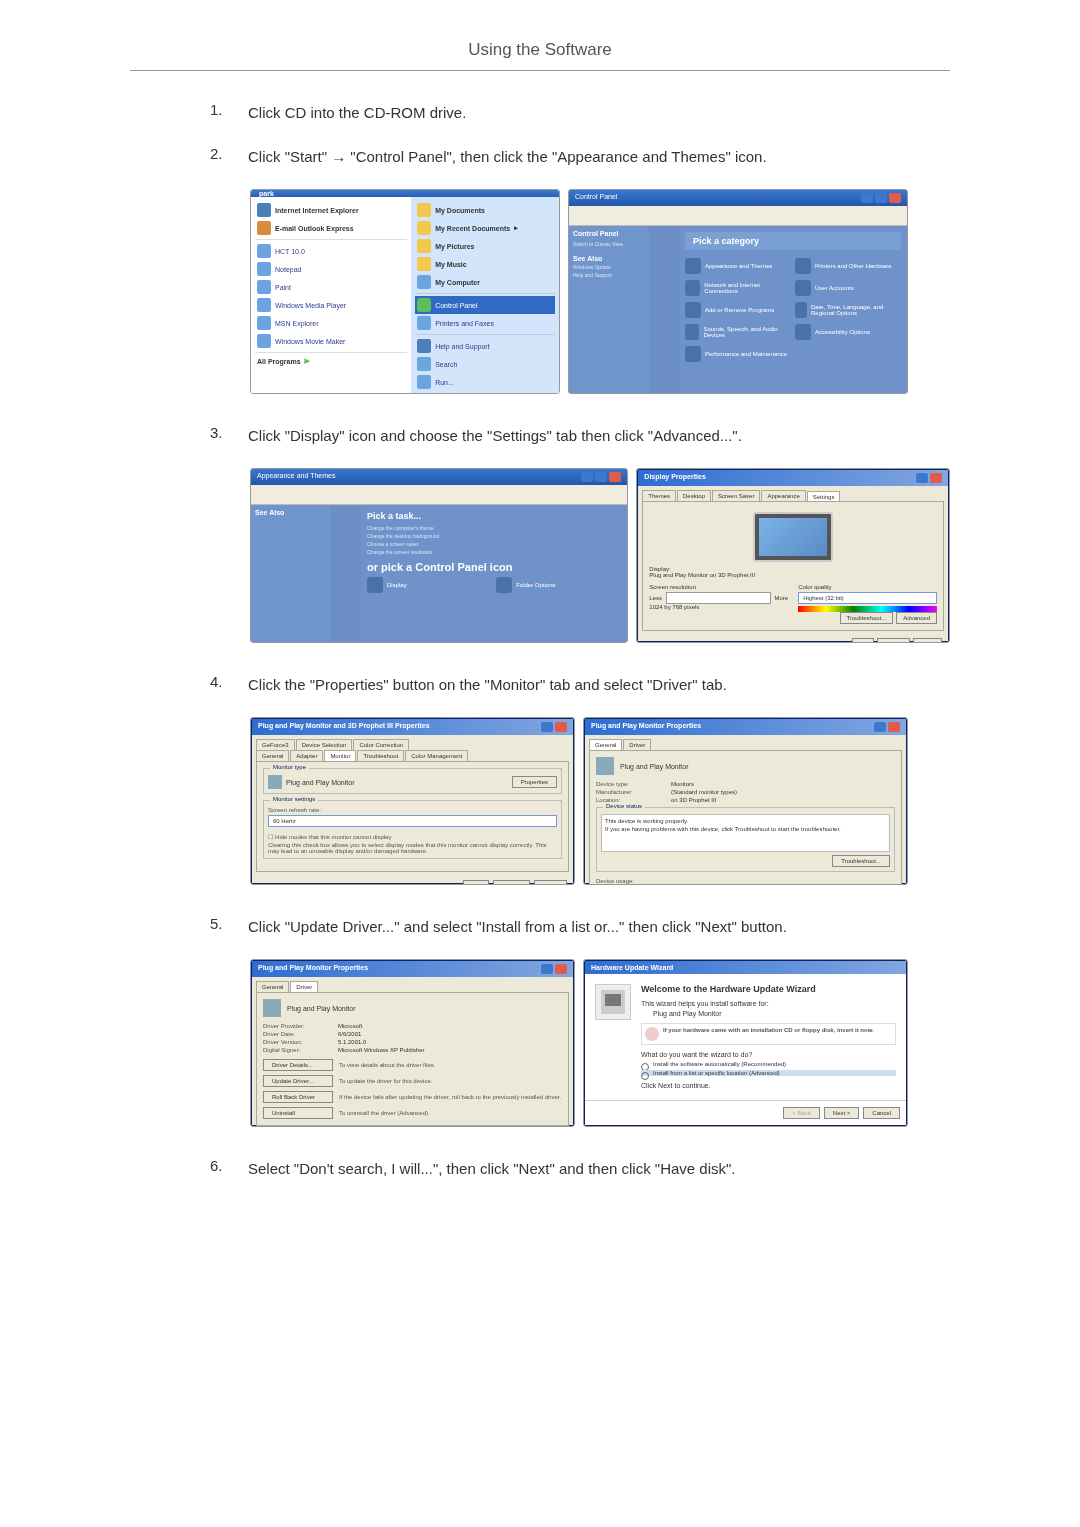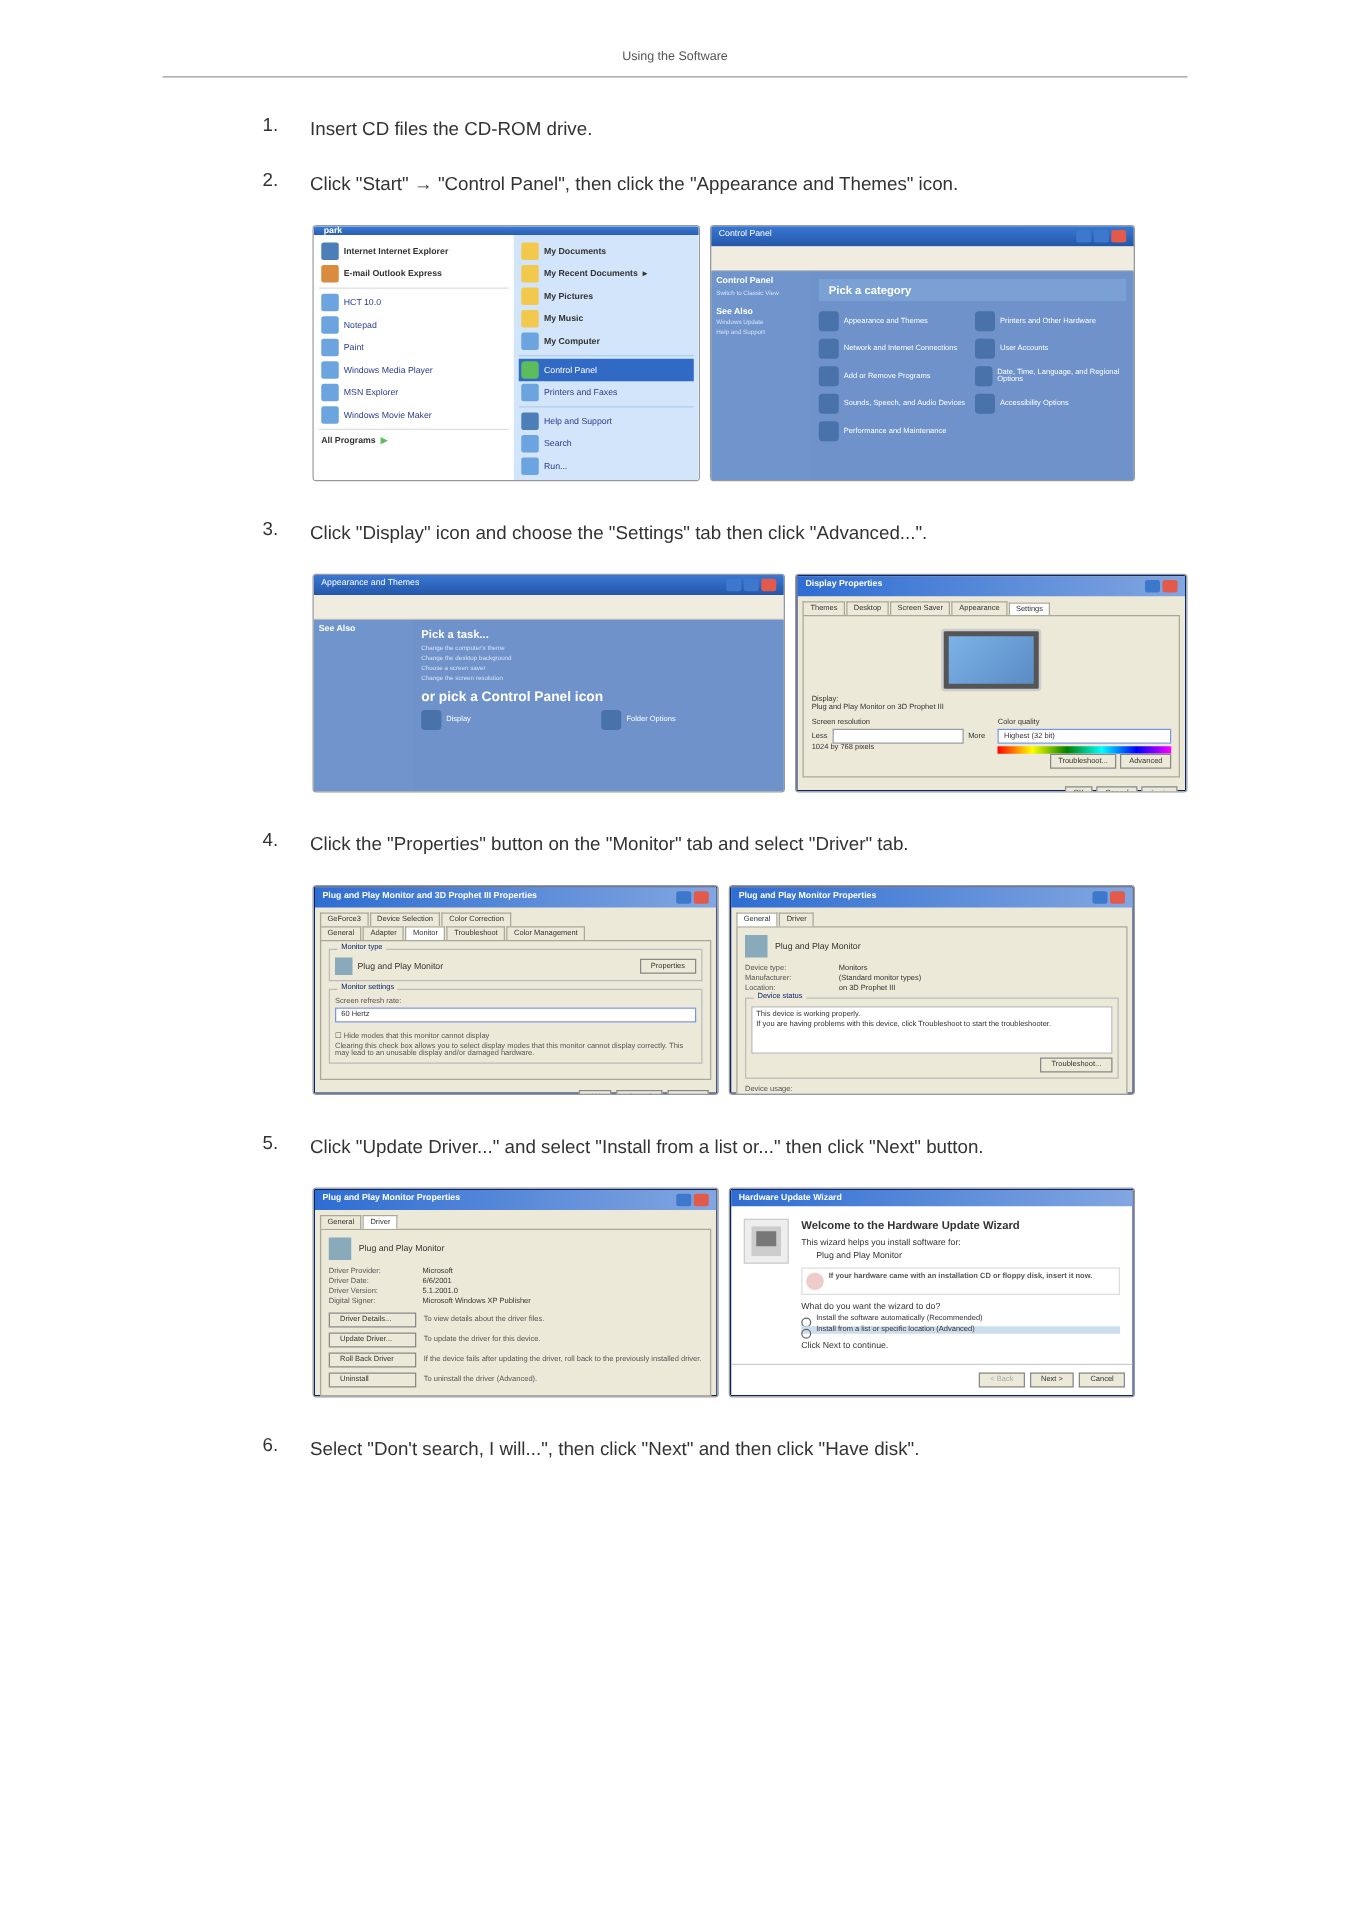--- a/index.html
+++ b/index.html
@@ -9,21 +9,21 @@
       font-family: Arial, Helvetica, sans-serif;
       color: #333;
       padding: 40px 0;
     }
     .page {
       width: 820px;
       margin: 0 auto;
     }
     .header-title {
       text-align: center;
-      font-size: 10px;
+      font-size: 17px;
       color: #555;
       padding-bottom: 10px;
       border-bottom: 1px solid #999;
       margin-bottom: 30px;
     }
     .step {
       margin: 20px 0 20px 80px;
       font-size: 15px;
       color: #333;
       display: flex;
@@ -114,20 +114,21 @@
       justify-content: space-between;
     }
     .cp-toolbar {
       background: #f0ede0;
       height: 20px;
       border-bottom: 1px solid #bbb;
     }
     .cp-body {
       flex: 1;
       display: flex;
+      gap: 30px;
     }
     .cp-side {
       width: 80px;
       background: #7095cc;
       padding: 4px;
       color: #fff;
     }
     .cp-main {
       flex: 1;
       background: #6e92c9;
@@ -397,21 +398,21 @@
     .small-note { font-size: 6px; color: #555; }
   </style>
 </head>
 <body>
 
 <div class="page">
   <div class="header-title">Using the Software</div>
 
   <div class="step">
     <div class="step-num">1.</div>
-    <div class="step-text">Insert CD files the CD-ROM drive.</div>
+    <div class="step-text">Click CD into the CD-ROM drive.</div>
   </div>
 
   <div class="step">
     <div class="step-num">2.</div>
     <div class="step-text">Click "Start"  →  "Control Panel", then click the "Appearance and Themes" icon.</div>
   </div>
 
   <div class="screenshots">
 
     <div class="shot s2a">

